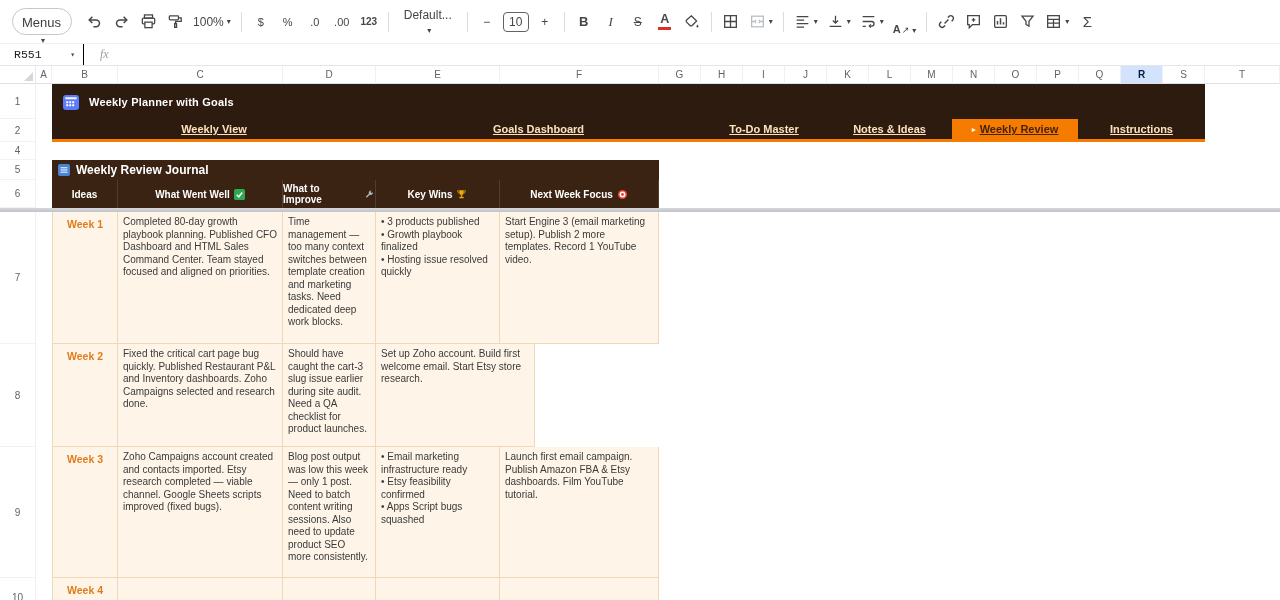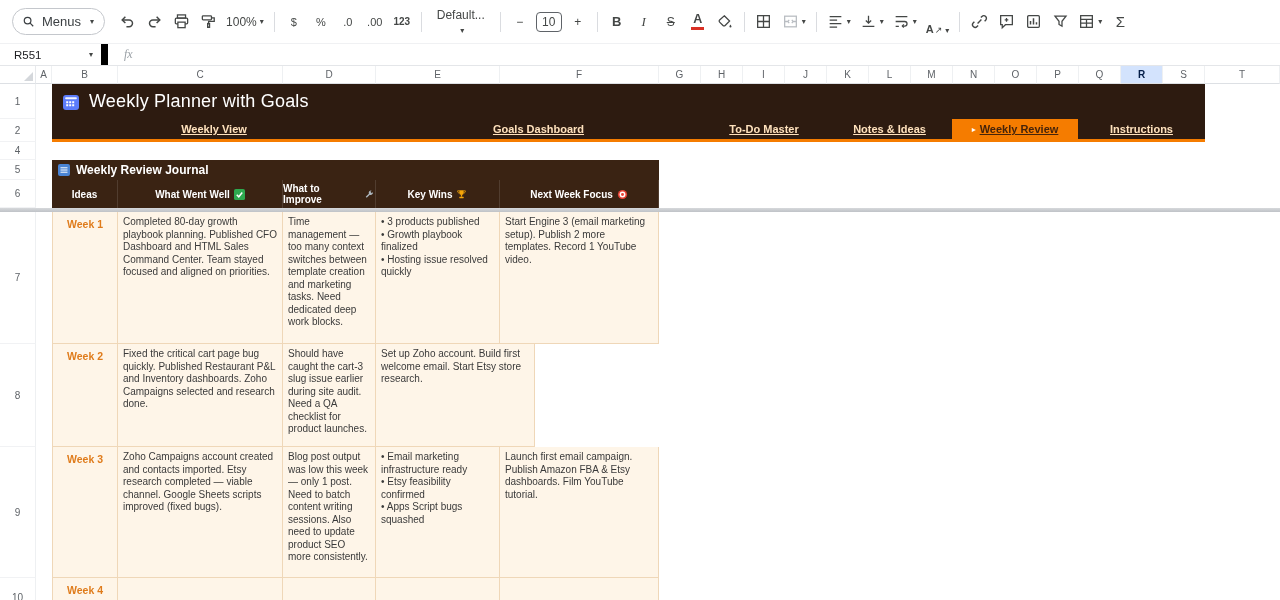--- a/index.html
+++ b/index.html
@@ -5,21 +5,21 @@
   * { margin:0; padding:0; box-sizing:border-box; }
   html,body { width:1280px; height:600px; overflow:hidden; background:#fff;
               font-family:"Liberation Sans", sans-serif; }
   .app { position:relative; width:1280px; height:600px; background:#fff; overflow:hidden; }
 
   
   .toolbar { position:absolute; top:0; left:0; width:1280px; height:44px; background:#fff;
              display:flex; align-items:center; padding:0 12px; gap:1px; color:#444746;
              border-bottom:1px solid #f0f1f3; }
   .menus-pill { display:flex; align-items:center; gap:6px; border:1px solid #c4c7cc; border-radius:15px;
-                height:27px; padding:0 10px 0 9px; font-size:13px; color:#3c4043; margin-right:8px; cursor:pointer; }
+                height:27px; padding:0 10px 0 9px; font-size:13px; color:#3c4043; margin-right:8px; cursor:pointer;flex-direction:column; }
   .tb-btn { height:27px; min-width:26px; padding:0 4px; display:flex; align-items:center; justify-content:center;
             border-radius:4px; font-size:12px; color:#444746; cursor:pointer; }
   .tb-sep { width:1px; height:20px; background:#dadce0; margin:0 5px; flex:none; }
   .caret { font-size:8px; margin-left:3px; color:#444746; }
   .ic { width:17px; height:17px; display:block; }
   .ic14 { width:14px; height:14px; display:block; }
   .glyph { font-size:15px; line-height:1; }
   .fmt { font-size:11px; letter-spacing:0; }
   .b123 { font-size:10px; font-weight:bold; }
   .font-sel { width:66px; justify-content:space-between; padding:0 6px; font-size:12px;flex-direction:column; }
@@ -30,22 +30,22 @@
   .strike-g { font-size:12px; text-decoration:line-through; }
   .tcolor-g { font-size:12.5px; font-weight:bold; line-height:1; border-bottom:3px solid #d93025; padding:0 2px 1px 2px; }
   .disabled { color:#b9bdc2; }
   .rot { display:flex; align-items:flex-end; }
   .rot .a { font-size:11px; font-weight:bold; }
   .rot .arr { font-size:9px; margin-left:1px; }
 
   
   .formula-bar { position:absolute; top:44px; left:0; width:1280px; height:22px; background:#fff;
                  display:flex; align-items:center; border-bottom:1px solid #e4e6e9; }
-  .name-box { width:108px; height:100%; padding:0 8px 0 14px; display:flex; align-items:center;
-              justify-content:space-between; font-size:11.5px; color:#202124; border-right:7px solid #000000; cursor:pointer; }
+  .name-box { width:84px; height:100%; padding:0 8px 0 14px; display:flex; align-items:center;
+              justify-content:space-between; font-size:11.5px; color:#202124; border-right:1px solid #000000; cursor:pointer;font-family:Liberation Mono, monospace; }
   .fx { font-style:italic; color:#9aa0a6; font-size:12px; font-family:"Liberation Serif", serif; margin-left:16px; }
   .formula-input { flex:1; height:100%; }
 
   
   .corner { position:absolute; top:66px; left:0; width:36px; height:18px; background:#fff;
             border-bottom:1px solid #dde0e4; border-right:1px solid #e7e9ec; }
   .corner::after { content:""; position:absolute; right:2px; bottom:2px; border-left:9px solid transparent;
                    border-bottom:9px solid #d4d7db; }
   .col-headers { position:absolute; top:66px; left:36px; height:18px; display:flex; }
   .col-h { height:18px; display:flex; align-items:center; justify-content:center; font-size:10px; color:#5f6368;
@@ -54,21 +54,21 @@
   .row-headers { position:absolute; top:84px; left:0; width:36px; height:516px; background:#fff; }
   .row-h { display:flex; align-items:center; justify-content:center; font-size:10px; color:#5f6368;
            border-bottom:1px solid #f1f2f4; border-right:1px solid #eef0f2; cursor:pointer; }
   .rh-spacer { height:4px; }
 
   
   .canvas { position:absolute; top:84px; left:36px; width:1244px; height:516px; background:#fff; overflow:hidden; }
 
   .banner { position:absolute; left:16px; top:0; width:1153px; height:35px; background:#2d1b10; color:#fff;
             display:flex; align-items:center; gap:9px; padding-left:10px; }
-  .banner-title { font-size:18px; font-weight:normal; letter-spacing:.2px; }
+  .banner-title { font-size:11px; font-weight:bold; letter-spacing:.2px; }
 
   .tabs { position:absolute; left:16px; top:35px; width:1153px; height:23px; background:#2d1b10;
           display:flex; border-bottom:3px solid #f57c00; }
   .tab { display:flex; align-items:center; justify-content:center; cursor:pointer; }
   .tab .lbl { font-size:11px; font-weight:bold; color:#ffe2bd; text-decoration:underline; }
   .tab.active { background:#f57c00; }
   .tab.active .lbl { color:#46240a; }
   .tab .marker { color:#fff; font-size:8px; margin-right:4px; }
   .tw0{width:324px}.tw1{width:325px}.tw2{width:126px}.tw3{width:125px}.tw4{width:126px}.tw5{width:127px}
 

